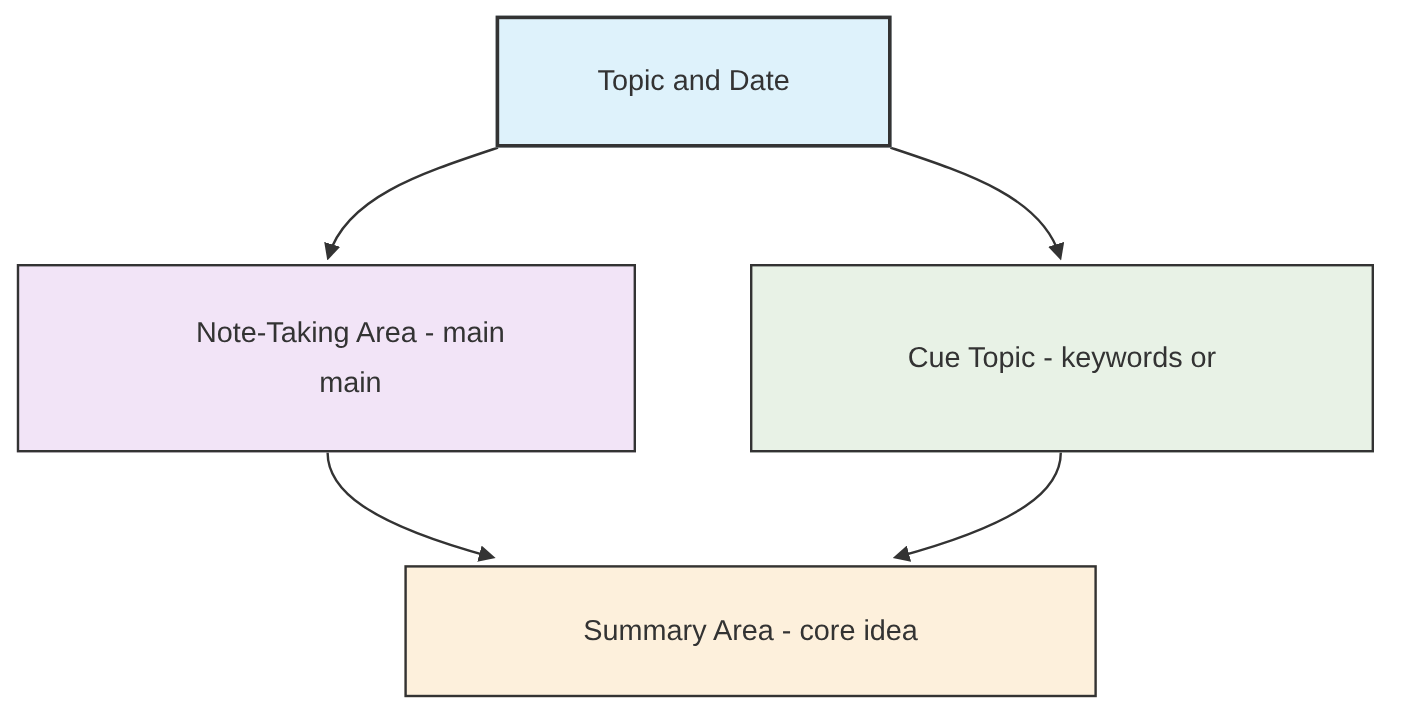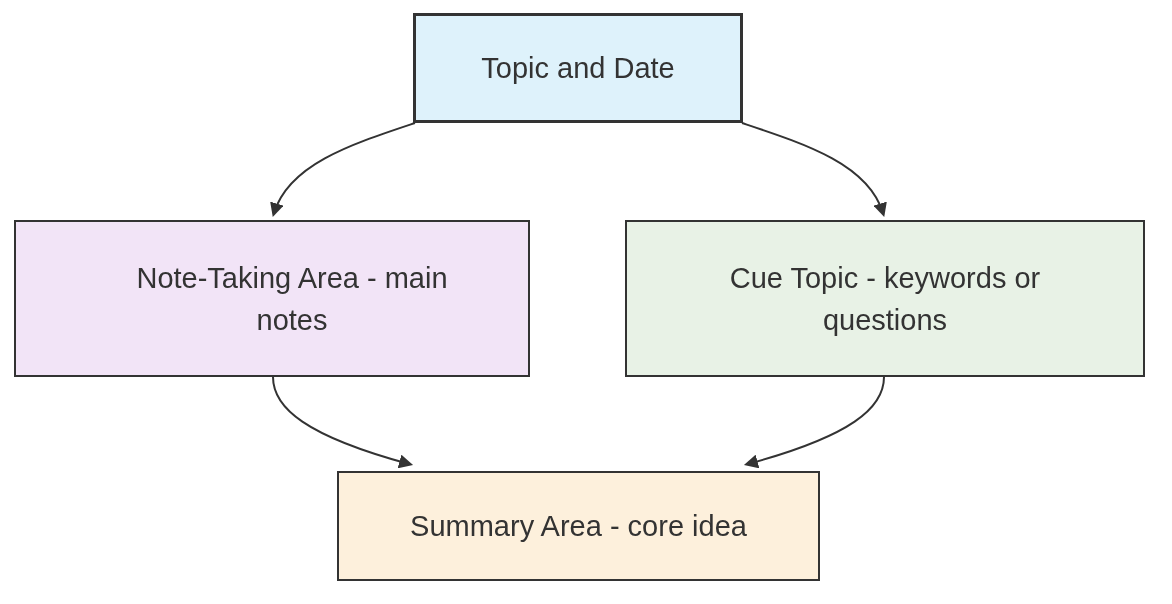--- a/index.html
+++ b/index.html
@@ -20,27 +20,27 @@
   .edge { fill: none; stroke: #333333; stroke-width: 2px; }
   .node {
     position: absolute;
     box-sizing: border-box;
     border: 2px solid #333333;
     display: flex;
     align-items: center;
     justify-content: center;
     text-align: center;
     color: #333333;
-    font-size: 29px;
+    font-size: 24px;
     line-height: 42px;
   }
   .node-topic   { left: 413px; top: 13px;  width: 330px; height: 110px; border-width: 3px; }
   .node-notes   { left: 14px;  top: 220px; width: 516px; height: 157px; }
   .node-cue     { left: 625px; top: 220px; width: 520px; height: 157px; }
-  .node-summary { left: 337px; top: 471px; width: 483px; height: 110px; }
+  .node-summary { left: 337px; top: 471px; width: 577px; height: 110px; }
   .label-line { display: block; }
 </style>
 </head>
 <body>
 
 <div class="canvas">
 
   <svg class="edges" viewBox="0 0 1172 604" aria-hidden="true">
     <defs>
       <marker id="arrow" viewBox="0 0 10 10" refX="7" refY="5" markerWidth="7" markerHeight="7" orient="auto">
@@ -55,28 +55,27 @@
 
   <div class="node node-topic" style="background-color: rgb(222, 242, 251); border-color: rgb(51, 51, 51); color: rgb(51, 51, 51);">
     <div>
       <span class="label-line">Topic and Date</span>
     </div>
   </div>
 
   <div class="node node-notes" style="background-color: rgb(242, 228, 247); border-color: rgb(51, 51, 51); color: rgb(51, 51, 51); padding-left: 40px;">
     <div>
       <span class="label-line">Note-Taking Area - main</span>
-      <span class="label-line">notes</span>
+      <span class="label-line">main</span>
     </div>
   </div>
 
   <div class="node node-cue" style="background-color: rgb(232, 242, 230); border-color: rgb(51, 51, 51); color: rgb(51, 51, 51);">
     <div>
       <span class="label-line">Cue Topic - keywords or</span>
-      <span class="label-line">questions</span>
     </div>
   </div>
 
   <div class="node node-summary" style="background-color: rgb(253, 240, 220); border-color: rgb(51, 51, 51); color: rgb(51, 51, 51);">
     <div>
       <span class="label-line">Summary Area - core idea</span>
     </div>
   </div>
 
 </div>

